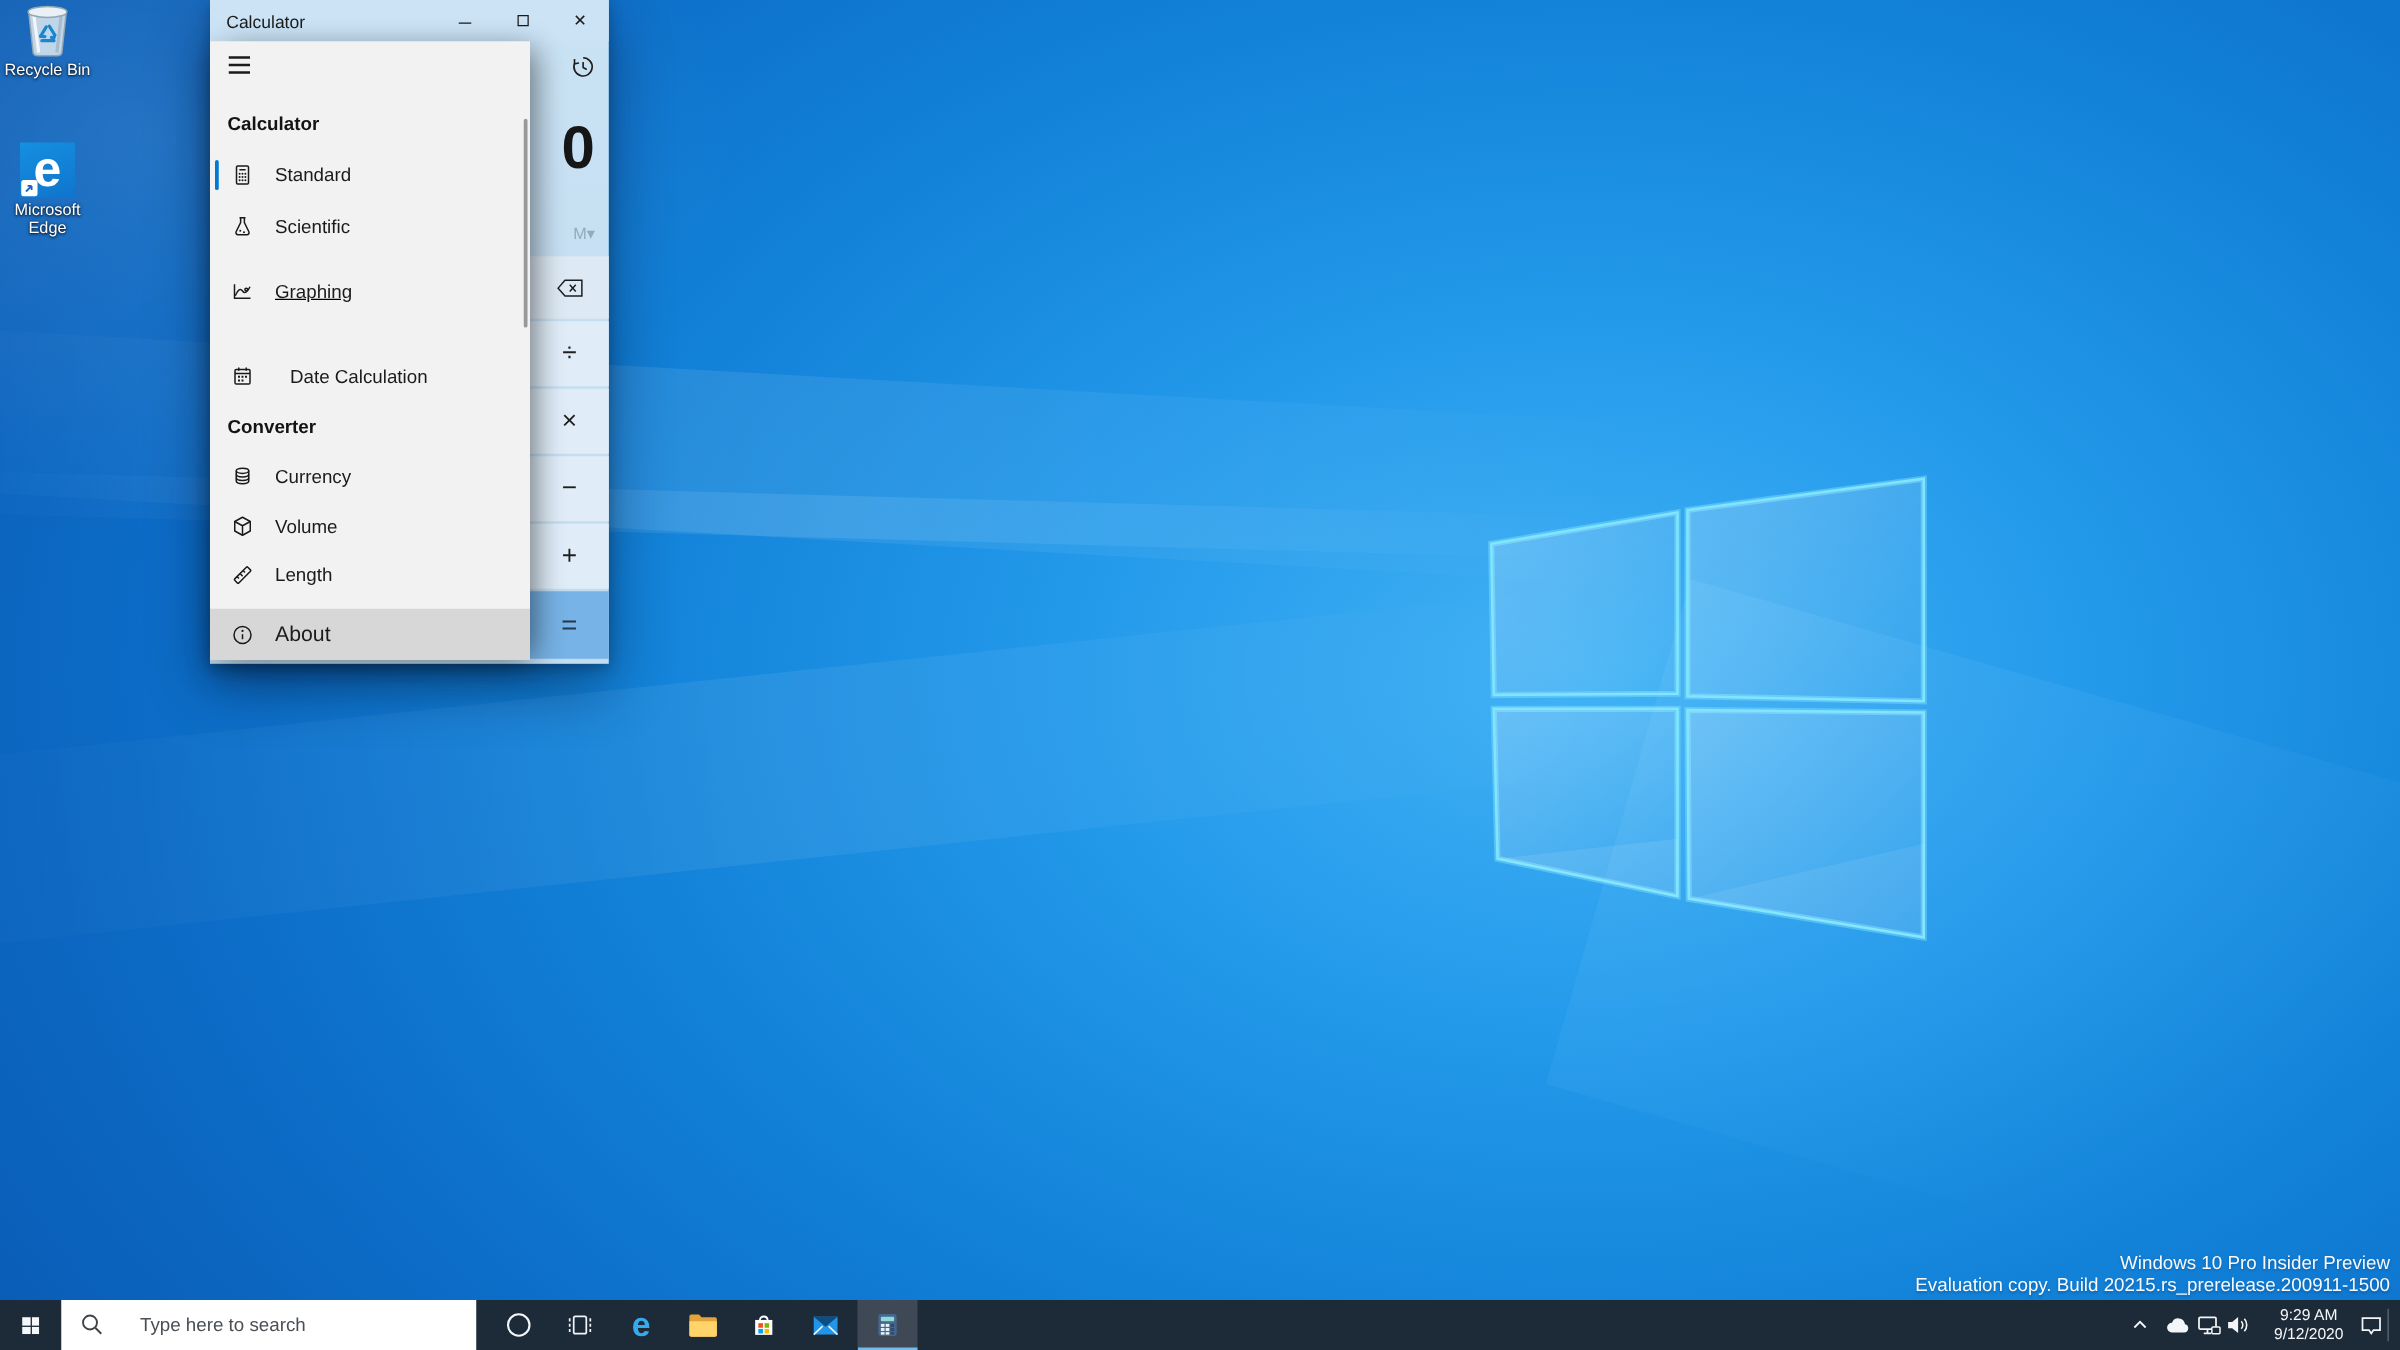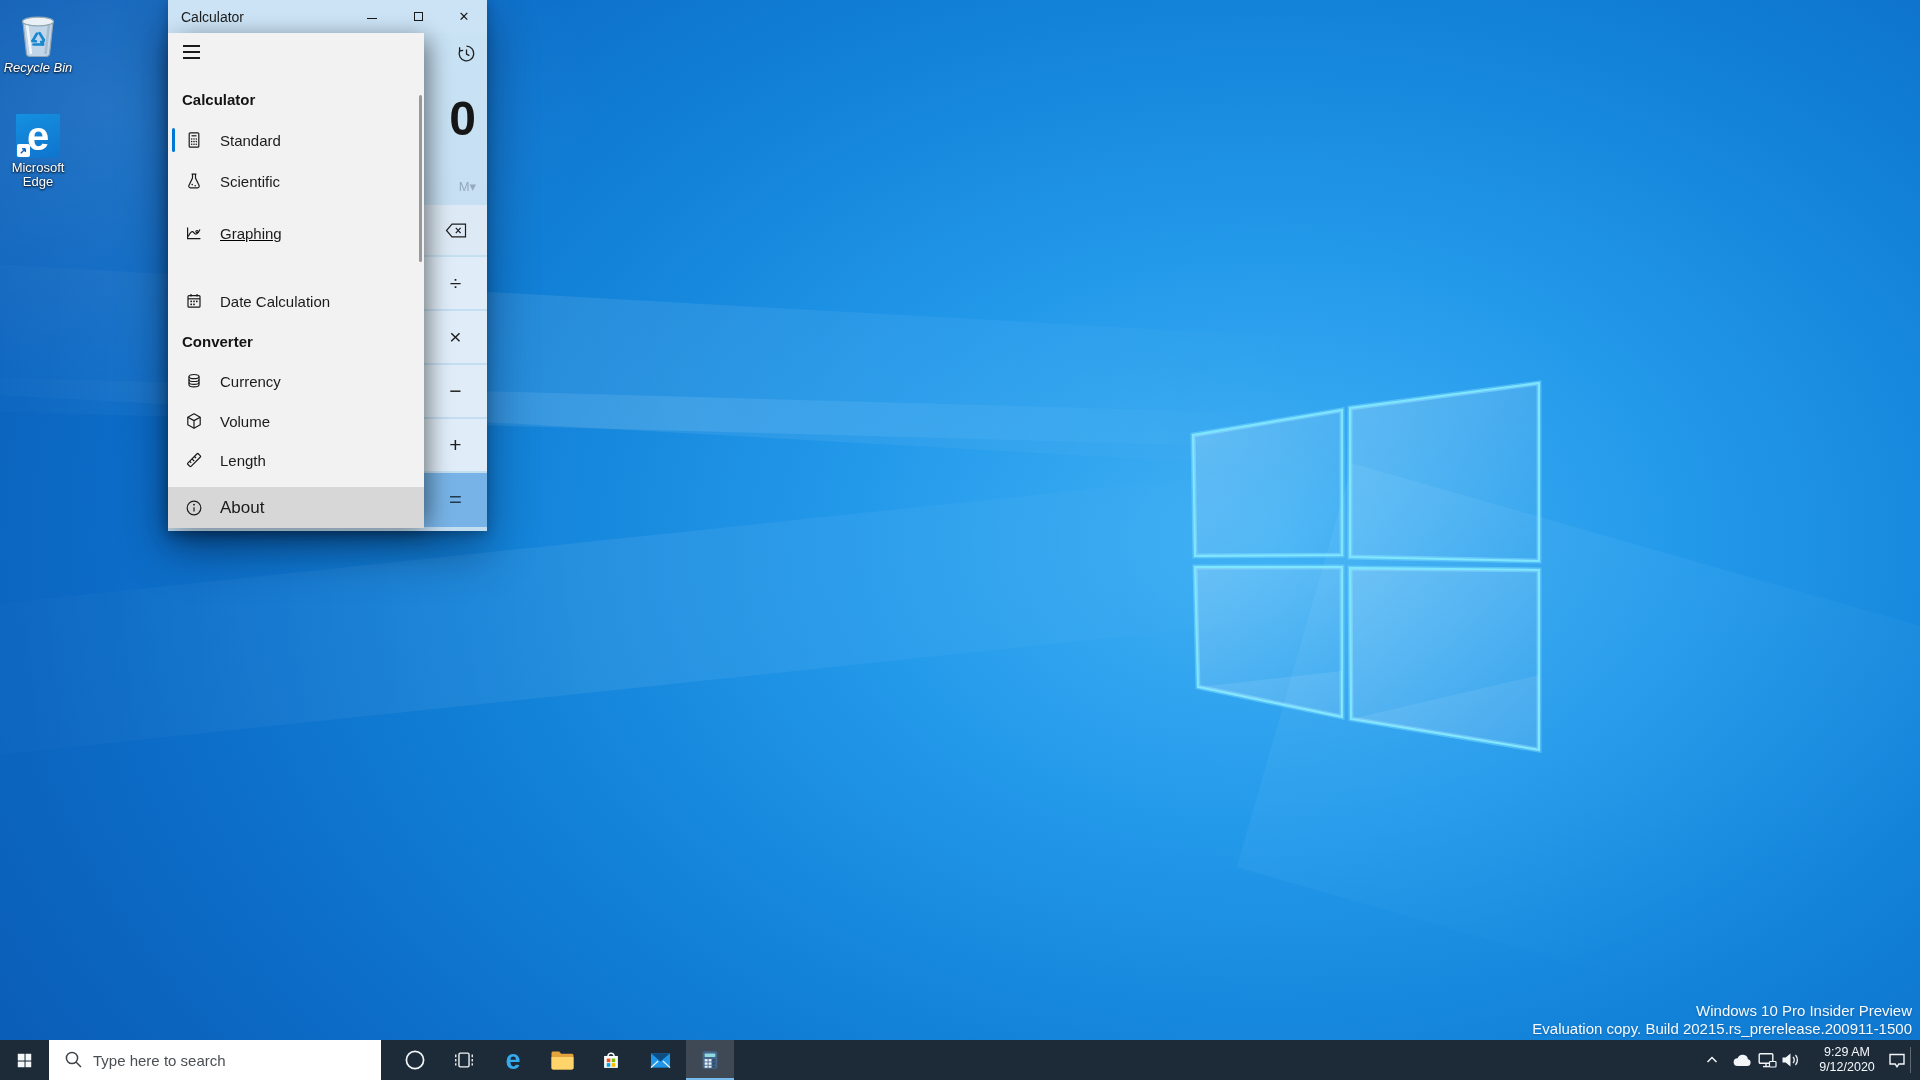--- a/index.html
+++ b/index.html
@@ -84,21 +84,21 @@
   .aboutrow { position:absolute; left:0; top:454px; width:256px; height:41px; background:#d7d7d7;
     display:flex; align-items:center; }
 
   
   .taskbar { position:absolute; left:0; bottom:0; width:1920px; height:40px; background:#1d2a38; }
   .tb-btn { position:absolute; top:0; width:48px; height:40px; display:flex;
     align-items:center; justify-content:center; }
   .start { left:0; }
   .searchbox { position:absolute; left:49px; top:0; width:332px; height:40px; background:#fff; }
   .searchbox input { position:absolute; inset:0; border:none; outline:none; background:transparent;
-    padding-left:44px; font-size:15px; color:#3f4347; font-family:"Liberation Sans",sans-serif; }
+    padding-left:63px; font-size:15px; color:#3f4347; font-family:"Liberation Sans",sans-serif; }
   .searchbox input::placeholder { color:#4a4f54; opacity:1; }
   .search-ic { position:absolute; left:15px; top:10px; }
   .active-tile { background:rgba(255,255,255,.15); box-shadow:inset 0 -2px 0 #76b9ed; }
   .e-task { color:#35abee; font-size:27px; font-weight:bold; line-height:27px; }
   .tray-ic { position:absolute; top:0; width:26px; height:40px; display:flex;
     align-items:center; justify-content:center; }
   .clock { position:absolute; left:1806px; top:0; width:82px; height:40px; color:#f4f8fb;
     font-size:12.5px; text-align:center; display:flex; flex-direction:column; justify-content:center; line-height:15px; }
   .sd-divider { position:absolute; left:1910px; top:7px; width:1px; height:26px; background:rgba(255,255,255,.3); }
   .show-desktop { position:absolute; left:1911px; top:0; width:9px; height:40px; }
@@ -132,21 +132,21 @@
     <g stroke="#7ee7ff" stroke-width="2" fill="url(#pane)">
       <polygon points="8,60 157,35 157,180 10,181"></polygon>
       <polygon points="165,33 354,8 354,186 165,182"></polygon>
       <polygon points="10,192 157,192 157,342 13,312"></polygon>
       <polygon points="165,193 354,195 354,375 166,344"></polygon>
     </g>
     <polygon points="13,312 157,342 157,296" fill="rgba(255,255,255,0.09)"></polygon>
     <polygon points="166,344 354,375 354,300" fill="rgba(255,255,255,0.08)"></polygon>
   </svg>
 
-  <div class="d-icon" style="left:0;top:12px;font-style:italic;">
+  <div class="d-icon" style="left:0;top:0;">
     <div class="glyph">
       <svg width="46" height="46" viewBox="0 0 46 46">
         <path d="M8 10 L38 10 L34.5 42 Q34 44.5 31 44.5 L15 44.5 Q12 44.5 11.5 42 Z" fill="rgba(222,233,240,0.85)" stroke="#8fa6b4" stroke-width="1.2"></path>
         <path d="M12 12 L16 42" stroke="rgba(255,255,255,0.8)" stroke-width="2.5"></path>
         <path d="M34 12 L30.5 42" stroke="rgba(150,170,185,0.6)" stroke-width="2.5"></path>
         <ellipse cx="23" cy="9.5" rx="15.5" ry="4.4" fill="#e9f1f6" stroke="#8fa6b4" stroke-width="1.2"></ellipse>
         <g stroke="#1787d2" stroke-width="2.6" fill="none" stroke-linecap="round" stroke-linejoin="round">
           <path d="M17.5 29 L22 21.5 M24.5 21 L28.8 28"></path>
           <path d="M18.5 32.5 L28 32.5"></path>
           <path d="M17.5 29 l3.4 0.3 M28.8 28 l-1 3.2 M28 32.5 l-1.8 -2.6"></path>
@@ -265,21 +265,21 @@
               <svg width="18" height="18" viewBox="0 0 18 18" fill="none" stroke="#1a1a1a" stroke-width="1.2">
                 <path d="M2.6 3.4 V14.6 H15.4"></path>
                 <path d="M3.2 12.6 Q6.4 5.2 9 8.8 T15 5.4"></path>
                 <circle cx="12" cy="7.6" r="1.1"></circle>
               </svg>
             </span>
             <span class="lb">Graphing</span>
           </div>
 
 
-          <div class="mrow" style="top:248px;">
+          <div class="mrow" style="top:248px;gap:12px;">
             <span class="ic">
               <svg width="18" height="18" viewBox="0 0 18 18" fill="none" stroke="#1a1a1a" stroke-width="1.2">
                 <rect x="3" y="3.6" width="12" height="11.6" rx="1"></rect>
                 <line x1="3" y1="6.8" x2="15" y2="6.8"></line>
                 <line x1="6" y1="2" x2="6" y2="4.6"></line>
                   <line x1="12" y1="2" x2="12" y2="4.6"></line>
                 <g fill="#1a1a1a" stroke="none">
                   <rect x="5.4" y="8.6" width="1.6" height="1.6"></rect>
                     <rect x="8.2" y="8.6" width="1.6" height="1.6"></rect>
                     <rect x="11" y="8.6" width="1.6" height="1.6"></rect>

